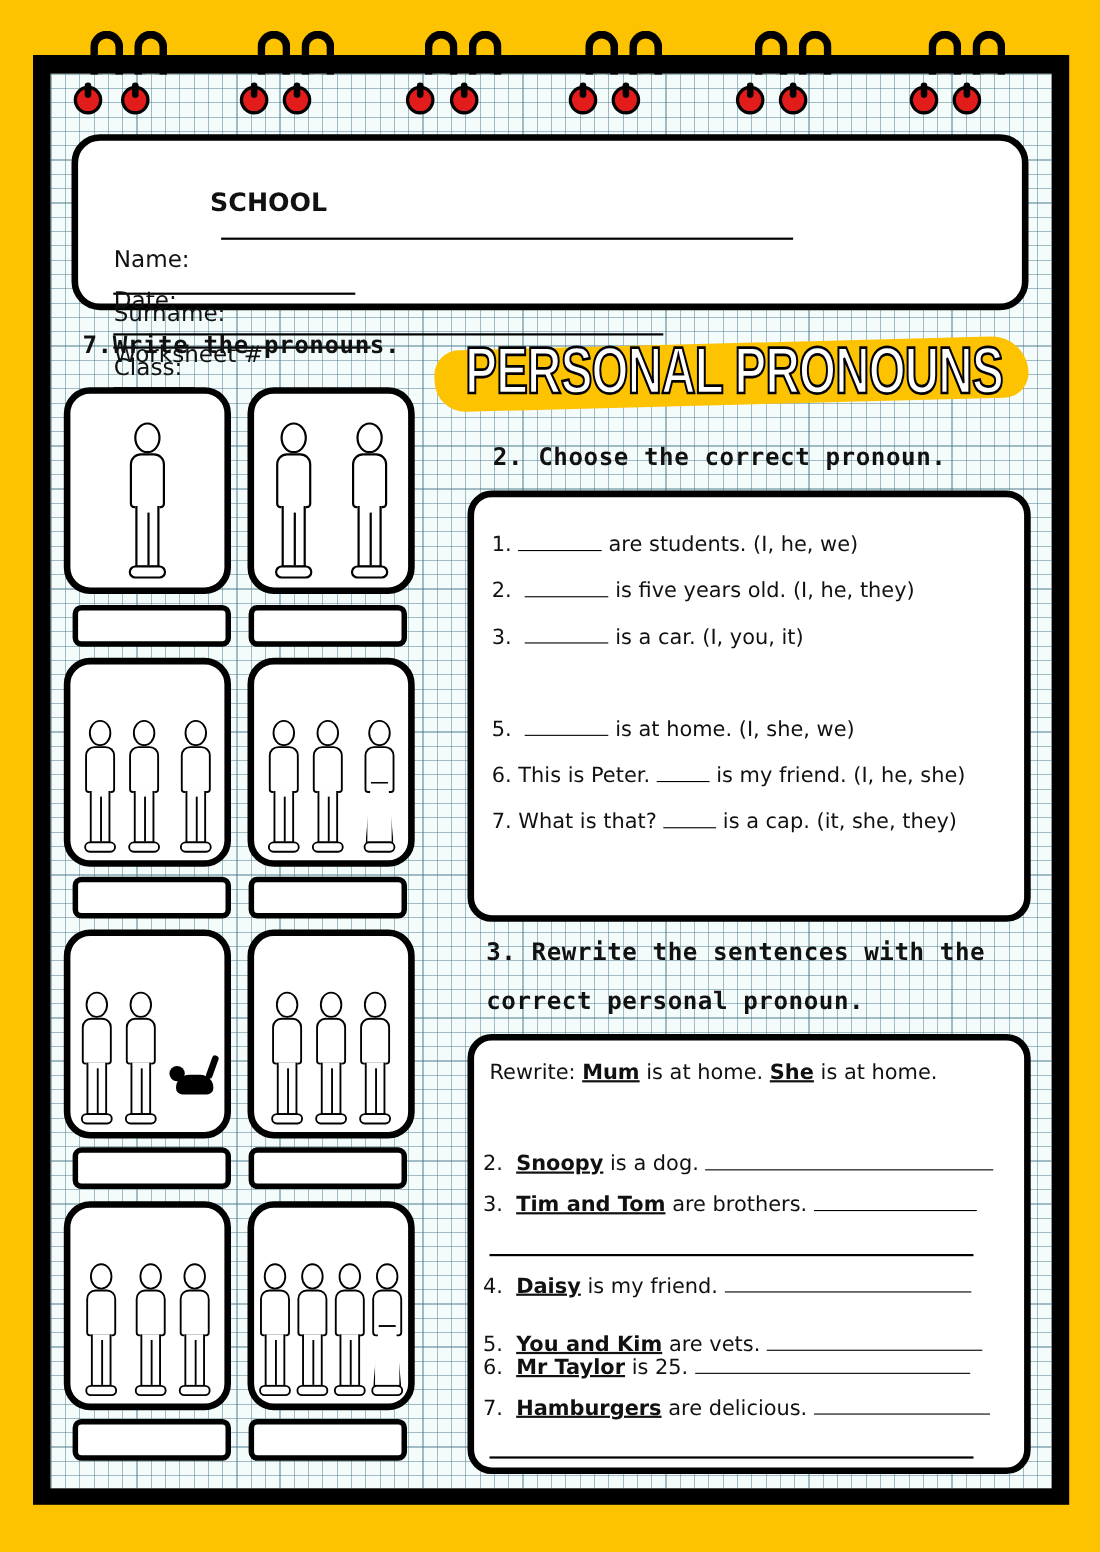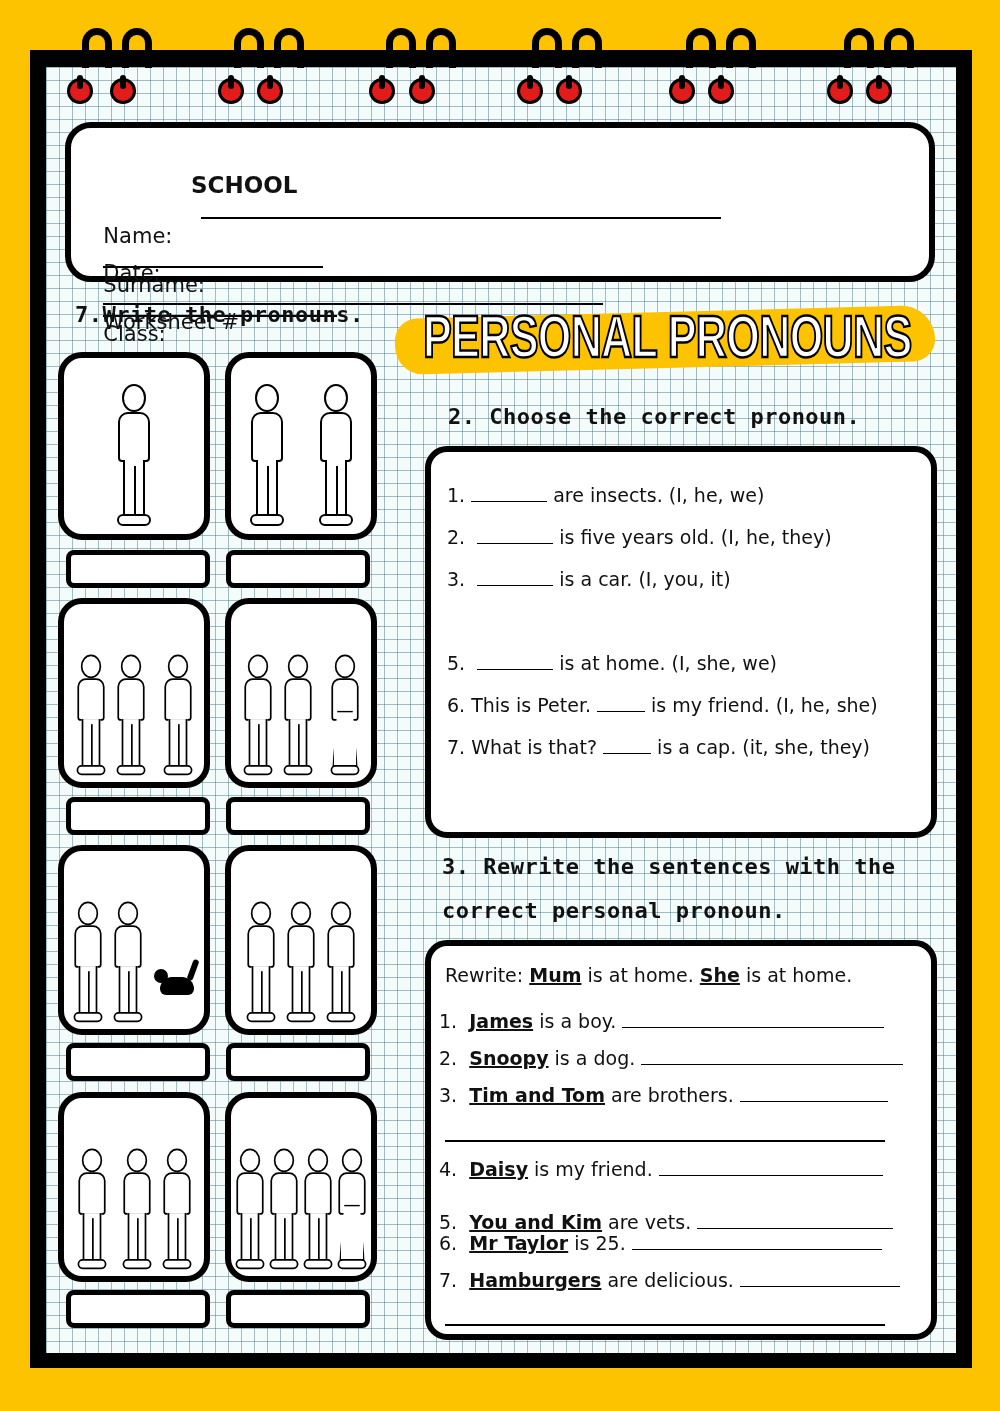--- a/index.html
+++ b/index.html
@@ -316,34 +316,33 @@
       <div class="body"></div>
       <div class="legs"></div>
       <div class="feet"></div>
     </div>
 </div>
 <div class="answer" style="left:66px; top:1290px;"></div>
 <div class="answer" style="left:226px; top:1290px;"></div>
 
 <div class="sec-title" style="left:448px; top:404px;">2. Choose the correct pronoun.</div>
 <div class="qbox" style="top:446px; height:392px;">
-  <div class="q" style="top:32px"><span>1.</span> <span class="b" style="width:76px"></span><span> are insects. (I, he, we)</span></div>
+  <div class="q" style="top:32px"><span>1.</span> <span class="b" style="width:76px"></span><span> are students. (I, he, we)</span></div>
   <div class="q" style="top:74px"><span>2.</span>  <span class="b" style="width:76px"></span><span> is five years old. (I, he, they)</span></div>
   <div class="q" style="top:116px"><span>3.</span>  <span class="b" style="width:76px"></span><span> is a car. (I, you, it)</span></div>
   <div class="q" style="top:200px"><span>5.</span>  <span class="b" style="width:76px"></span><span> is at home. (I, she, we)</span></div>
   <div class="q" style="top:242px"><span>6.</span> <span>This is Peter. </span><span class="b" style="width:48px"></span><span> is my friend. (I, he, she)</span></div>
   <div class="q" style="top:284px"><span>7.</span> <span>What is that? </span><span class="b" style="width:48px"></span><span> is a cap. (it, she, they)</span></div>
 </div>
 
 <div class="sec-title" style="left:442px; top:854px;">3. Rewrite the sentences with the</div>
 <div class="sec-title" style="left:442px; top:898px;">correct personal pronoun.</div>
 <div class="qbox" style="top:940px; height:400px;">
   <div class="q" style="top:18px; left:14px;"><span>Rewrite: </span><span class="u">Mum</span><span> is at home. </span><span class="u">She</span><span> is at home.</span></div>
 
-  <div class="q" style="top:64px; left:8px;"><span>1.</span>  <span class="u">James</span><span> is a boy.</span> <span class="b" style="width:262px"></span></div>
   <div class="q" style="top:101px; left:8px;"><span>2.</span>  <span class="u">Snoopy</span><span> is a dog.</span> <span class="b" style="width:262px"></span></div>
   <div class="q" style="top:138px; left:8px;"><span>3.</span>  <span class="u">Tim and Tom</span><span> are brothers.</span> <span class="b" style="width:148px"></span></div>
   <div class="fullline" style="top:194px; width:440px;"></div>
   <div class="q" style="top:212px; left:8px;"><span>4.</span>  <span class="u">Daisy</span><span> is my friend.</span> <span class="b" style="width:224px"></span></div>
   <div class="q" style="top:249px; left:8px;margin-top:16px;"><span>5.</span>  <span class="u">You and Kim</span><span> are vets.</span> <span class="b" style="width:196px"></span></div>
   <div class="q" style="top:286px; left:8px;"><span>6.</span>  <span class="u">Mr Taylor</span><span> is 25.</span> <span class="b" style="width:250px"></span></div>
   <div class="q" style="top:323px; left:8px;"><span>7.</span>  <span class="u">Hamburgers</span><span> are delicious.</span> <span class="b" style="width:160px"></span></div>
   <div class="fullline" style="top:378px; width:440px;"></div>
 </div>
 

